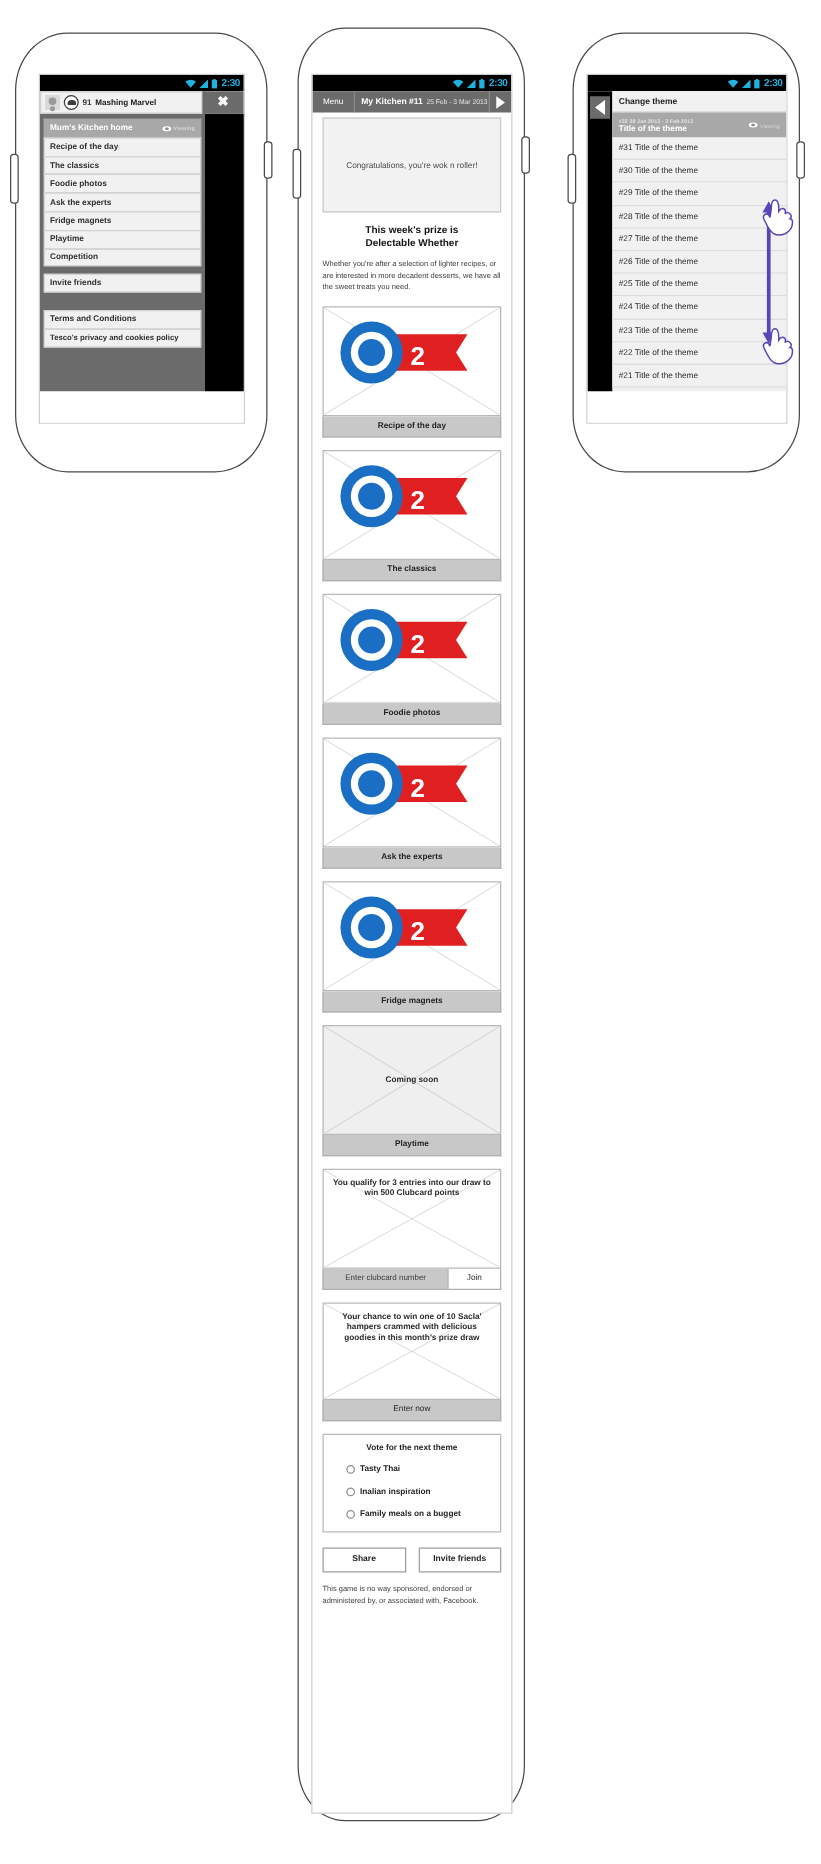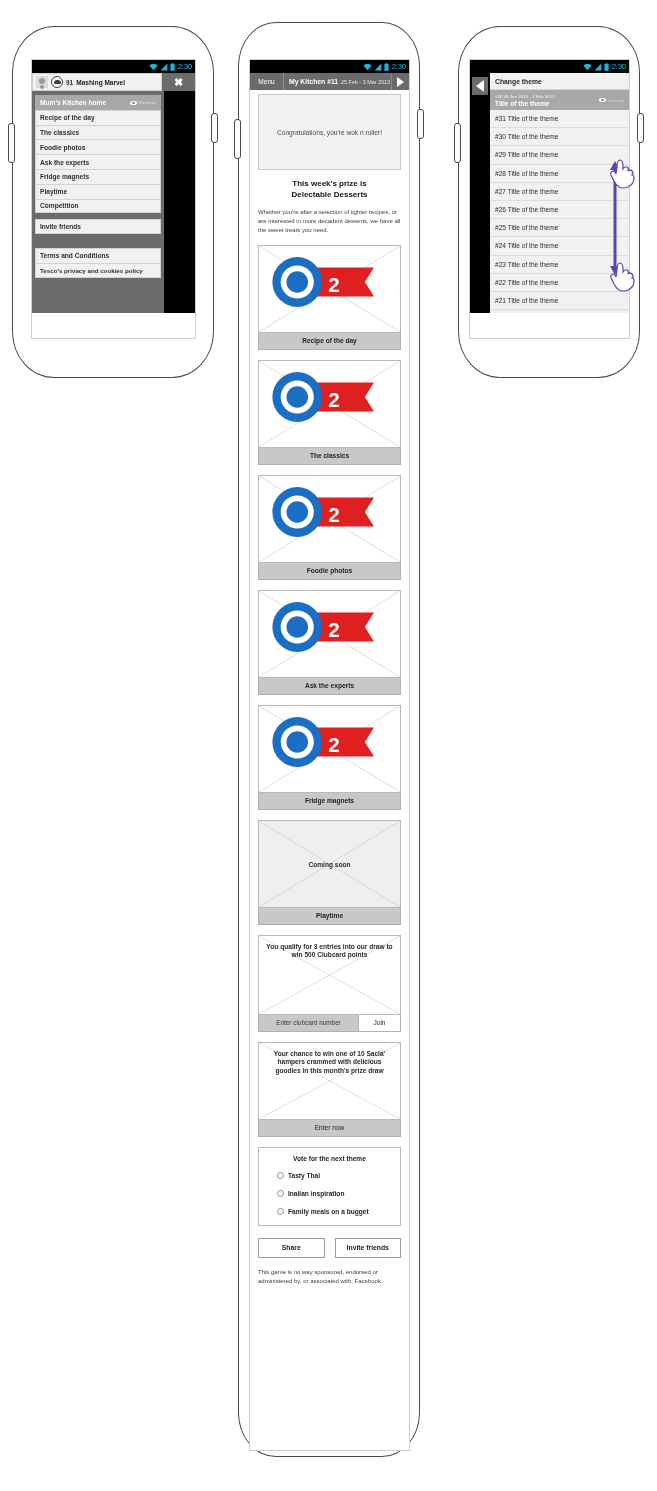--- a/index.html
+++ b/index.html
@@ -40,21 +40,21 @@
   .screen.s3 { left: 10px; top: 32px; width: 161px; height: 280px; }
 
   
   .statusbar {
     height: 13px; background: #000000;
     display: flex; align-items: center; justify-content: flex-end;
     padding-right: 3px; gap: 2px;
   }
   .sb-ico { display: block; }
   .sb-time {
-    color: #21b3e0; font-size: 8px; font-weight: normal;
+    color: #21b3e0; font-size: 8px; font-weight: bold;
     letter-spacing: -0.3px; line-height: 1; margin-left: 1px;
   }
 
   
   .p1-body { position: relative; height: 267px; background: #ffffff; }
   .drawer { position: absolute; left: 0; top: 0; width: 132px; bottom: 27px; background: #6b6b6b; }
   .drawer-dark { position: absolute; left: 132px; top: 18px; width: 33px; bottom: 27px; background: #000; }
 
   .p1-userbar {
     display: flex; align-items: stretch; height: 18px;
@@ -331,21 +331,21 @@
         </div>
       </div>
 
       <div class="p2-content">
         <div class="hero-box">
           <span class="hero-txt">Congratulations, you're wok n roller!</span>
         </div>
 
         <div class="theme-head">
           <span>This week's prize is</span><br>
-          <span>Delectable Desserts</span>
+          <span>Delectable Whether</span>
         </div>
         <div class="theme-body">Whether you're after a selection of lighter recipes, or are interested in more decadent desserts, we have all the sweet treats you need.</div>
 
         <div class="card">
           <div class="ph">
             <svg viewBox="0 0 100 100" preserveAspectRatio="none">
                 <path d="M0 0 L100 100 M100 0 L0 100" stroke="#b9b9b9" stroke-width="0.4" fill="none"></path>
               </svg>
             <svg class="rosette" viewBox="0 0 34 13">
               <path d="M11 3h16l-2.2 3.5L27 10H11z" fill="#e02020"></path>

